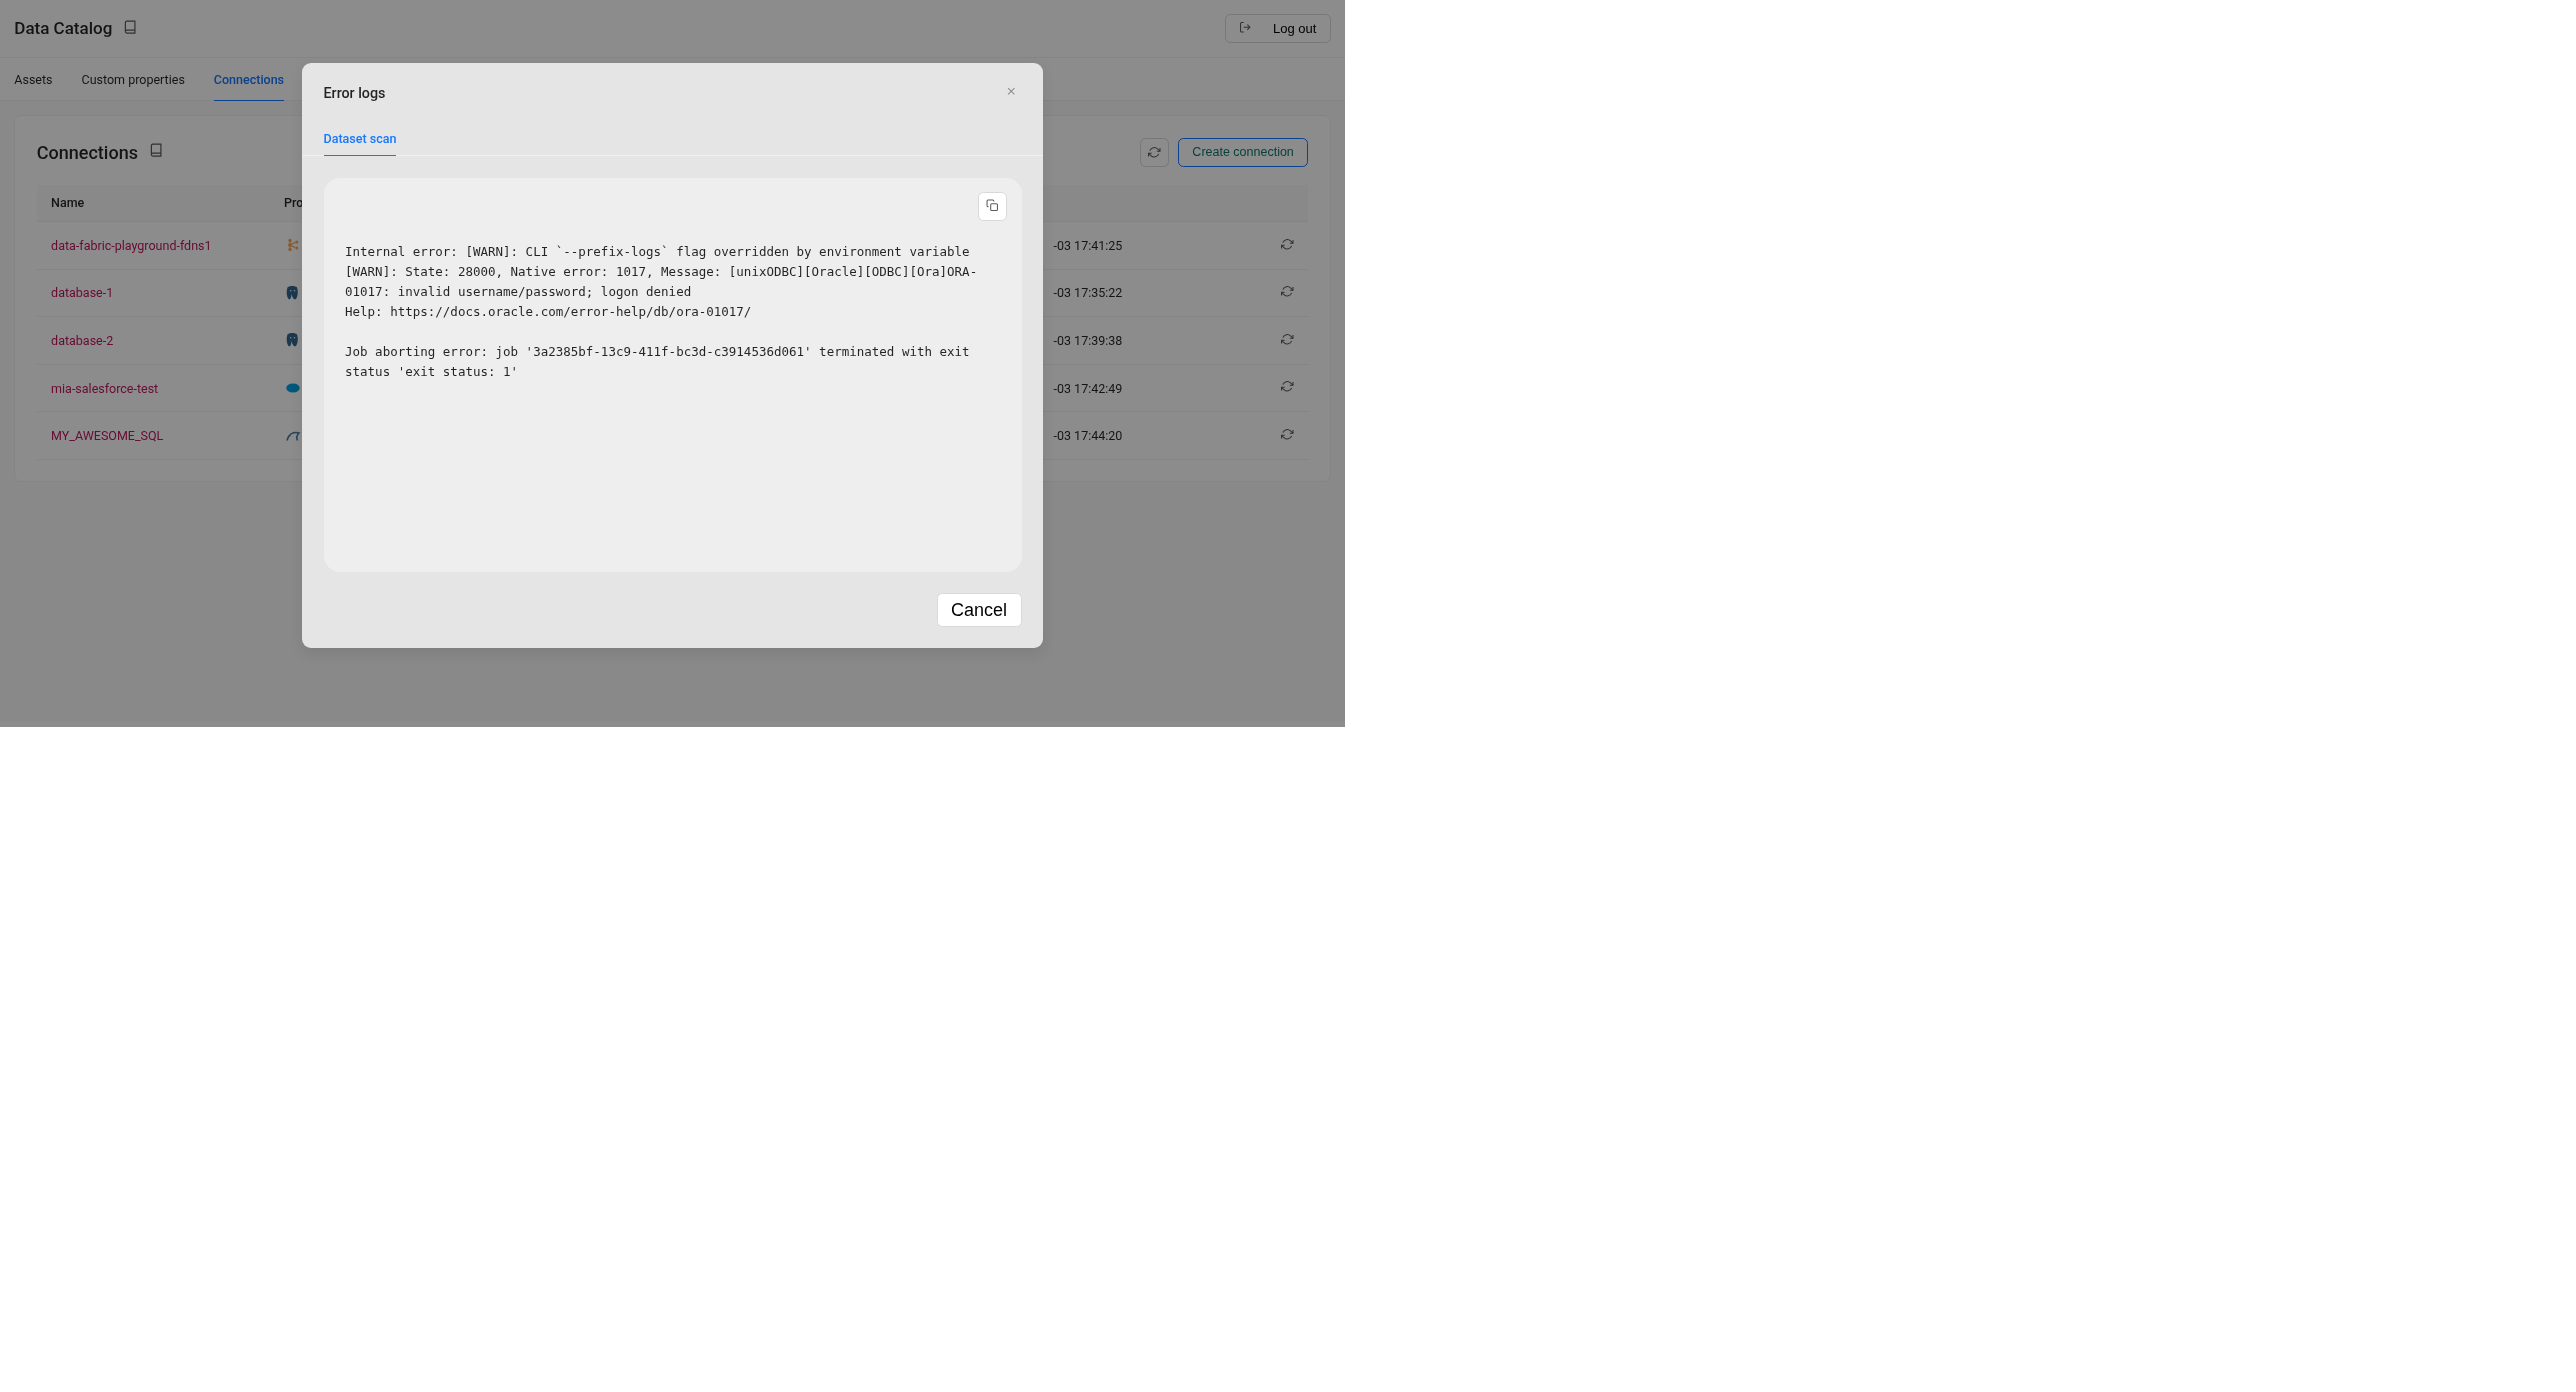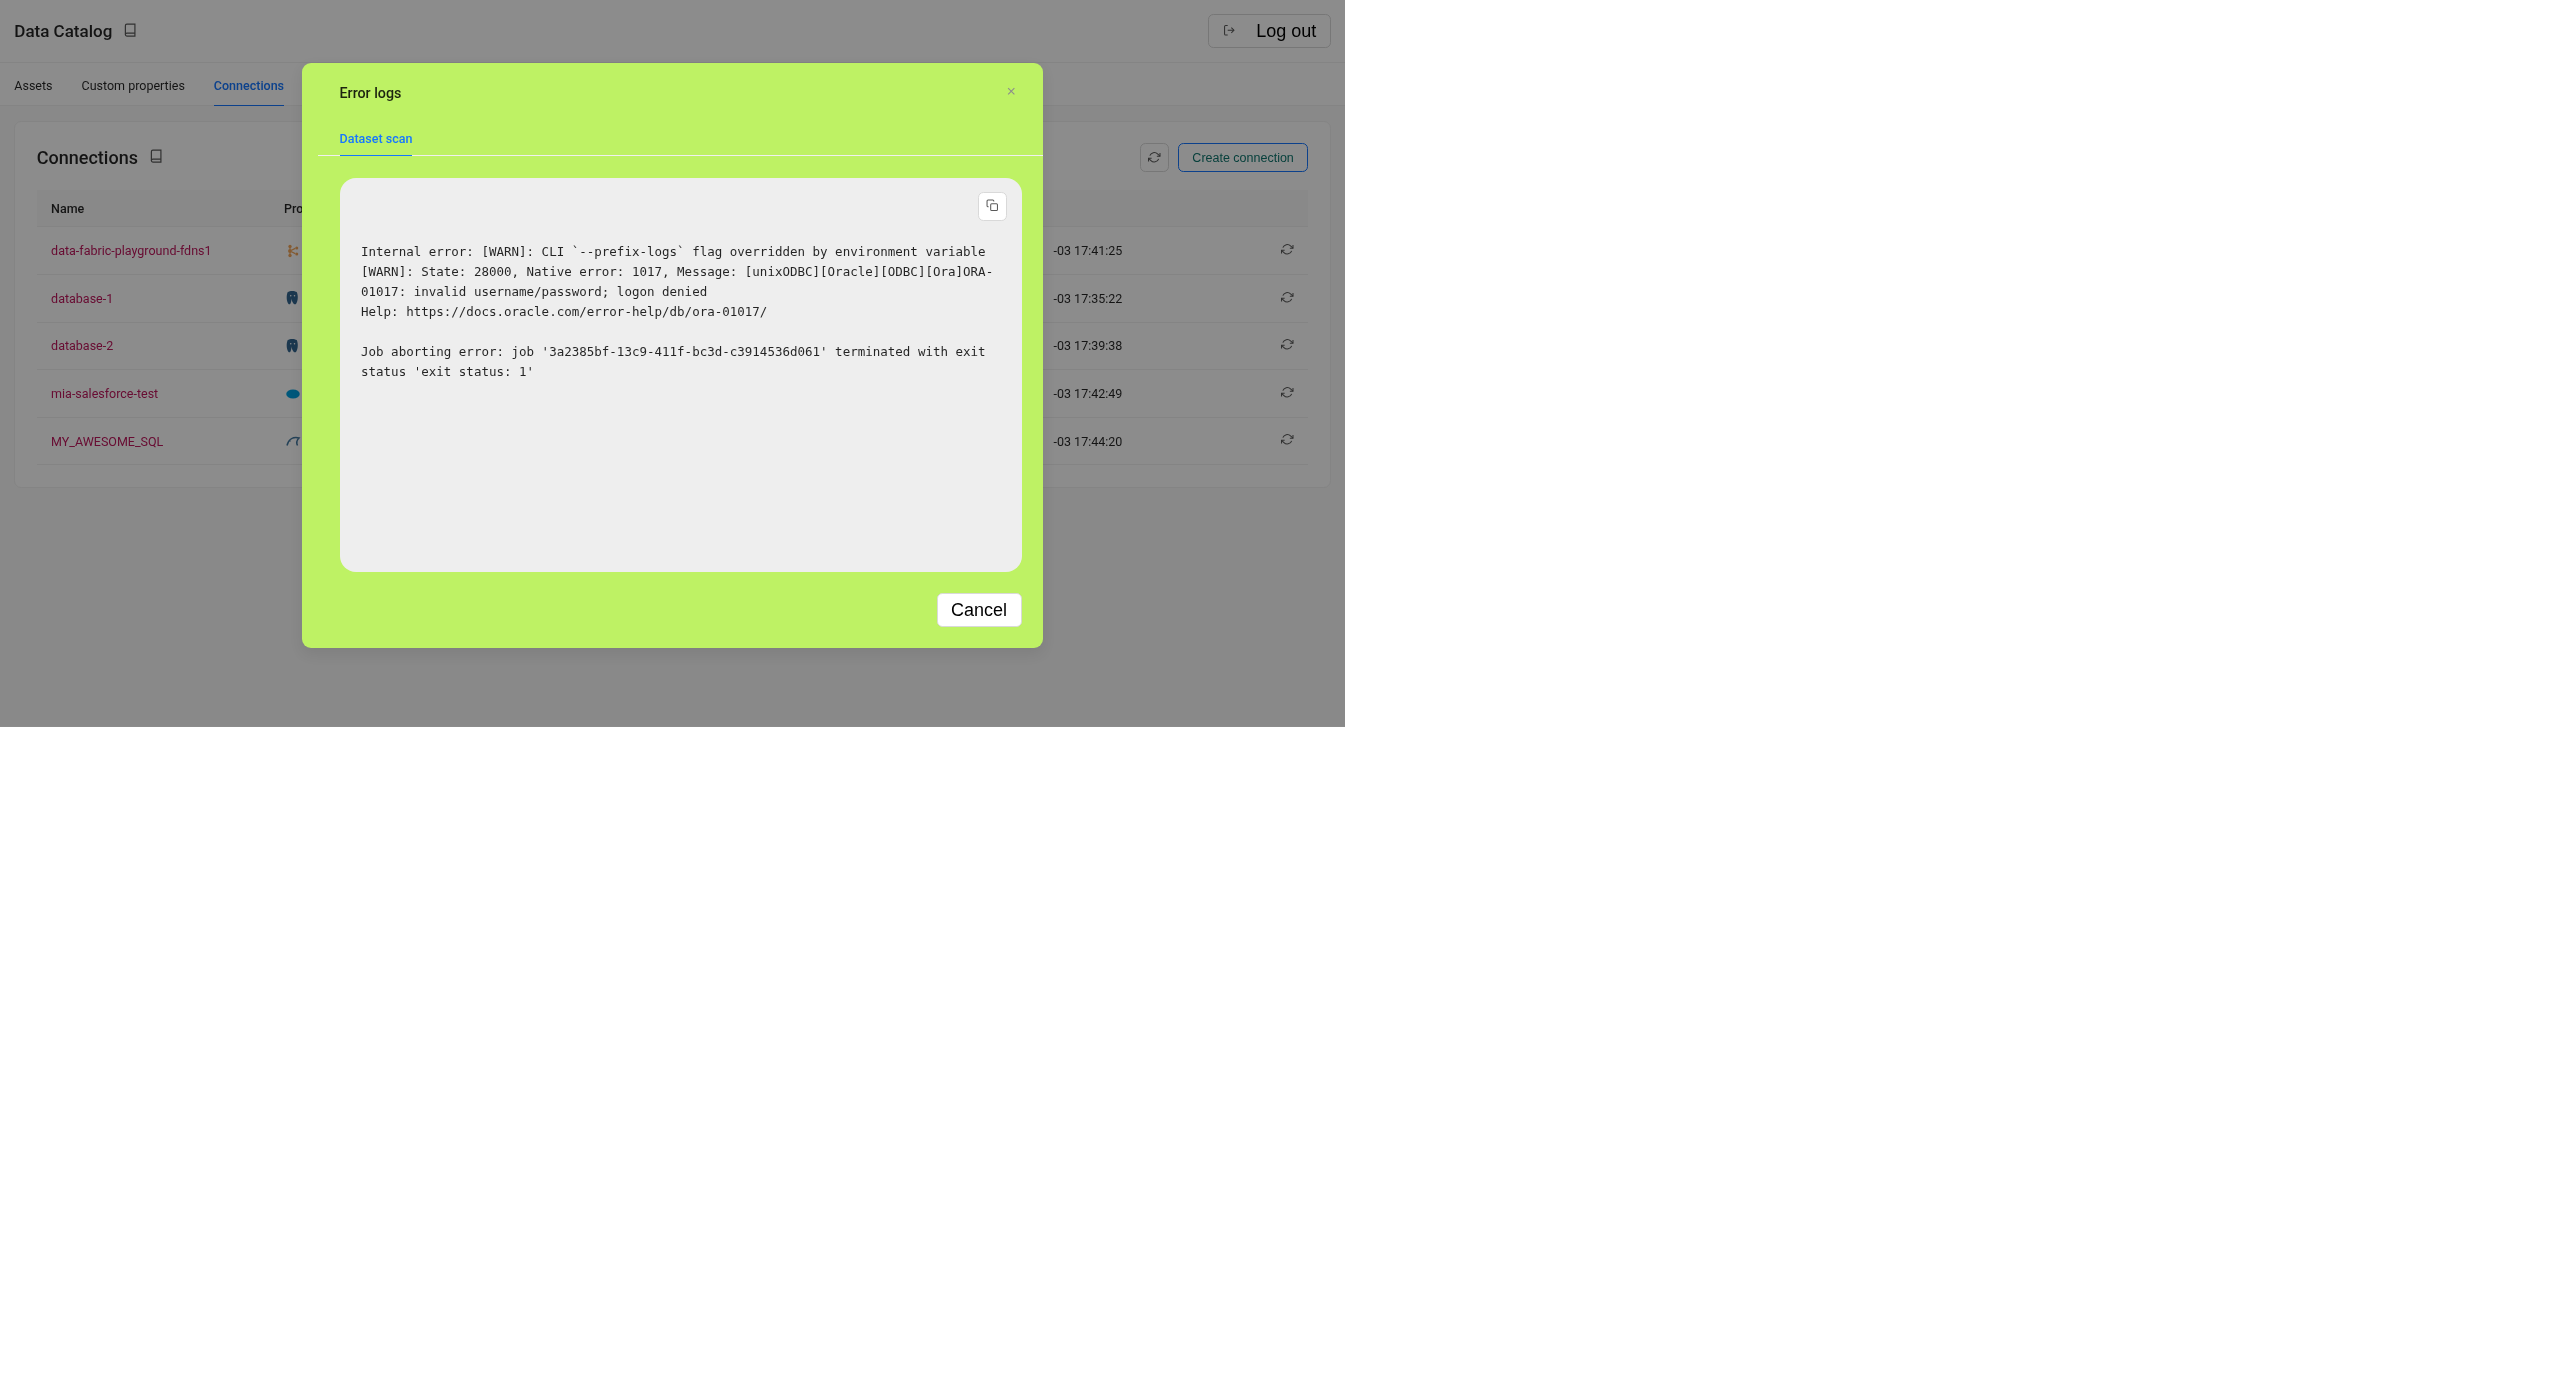--- a/index.html
+++ b/index.html
@@ -34,21 +34,21 @@
   .book-icon svg { width: 14.3px; height: 14.3px; stroke: #595959; fill: none; stroke-width: 2; }
   .logout-btn {
     display: flex;
     align-items: center;
     gap: 21px;
     padding: 5.4px 13.4px;
     border: 0.9px solid #d9d9d9;
     border-radius: 5.4px;
     background: #fff;
     cursor: pointer;
-    font-size: 18px;
+    font-size: 13px;
   }
   .logout-btn svg { width:12.5px; height:12.5px; stroke:#595959; fill:none; stroke-width:2;}
 
   
   .tabs {
     display: flex;
     gap: 29px;
     padding: 0 14.3px;
     border-bottom: 0.9px solid #f0f0f0;
     margin-top: 1.8px;
@@ -142,26 +142,25 @@
     position: absolute;
     inset: 0;
     background: rgba(0,0,0,0.45);
     display:flex;
     align-items:flex-start;
     justify-content:center;
     padding-top: 63px;
   }
   .modal {
     width: 741px;
-    background: #bef264;
+    background: #e5e5e5;
     border-radius: 9px;
     box-shadow: 0 5.4px 14.3px rgba(0,0,0,0.08);
     display:flex;
     flex-direction:column;
-    padding-left:16px;
   }
   .modal-header {
     display:flex;
     justify-content:space-between;
     align-items:center;
     padding: 18px 21.5px 7.2px 21.5px;
   }
   .modal-title { font-size: 14.3px; font-weight: 500; }
   .close-btn { background:none;border:none;cursor:pointer;color:#8c8c8c;font-size:14.3px; padding:3.6px;}
   .modal-tabs {

